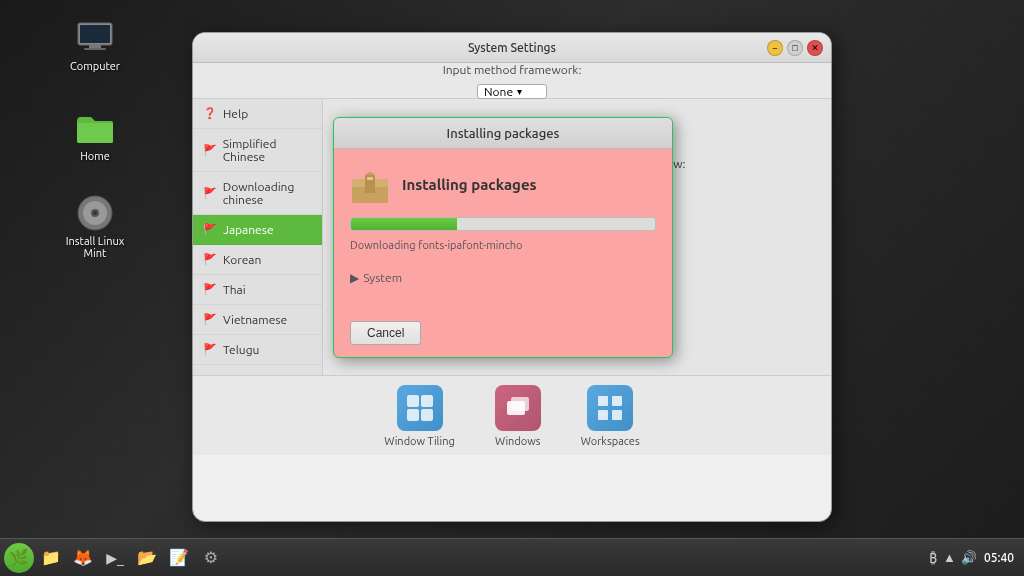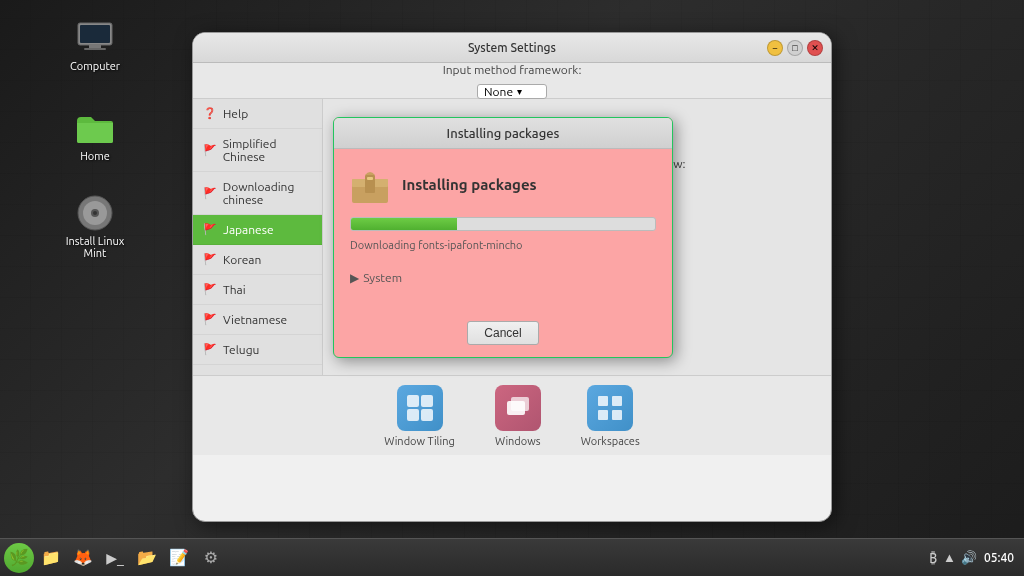--- a/index.html
+++ b/index.html
@@ -350,21 +350,21 @@
       font-size: 12px;
       color: #555;
       cursor: pointer;
       display: flex;
       align-items: center;
       gap: 4px;
       margin-bottom: 12px;
     }
     .dialog-footer {
       display: flex;
-      justify-content: center;
+      justify-content: flex-start;
       padding: 8px 16px 12px;
     }
     .cancel-btn {
       background: linear-gradient(180deg, #f0f0f0 0%, #e0e0e0 100%);
       border: 1px solid #aaa;
       border-radius: 3px;
       padding: 4px 16px;
       font-size: 12px;
       cursor: pointer;
       color: #333;

